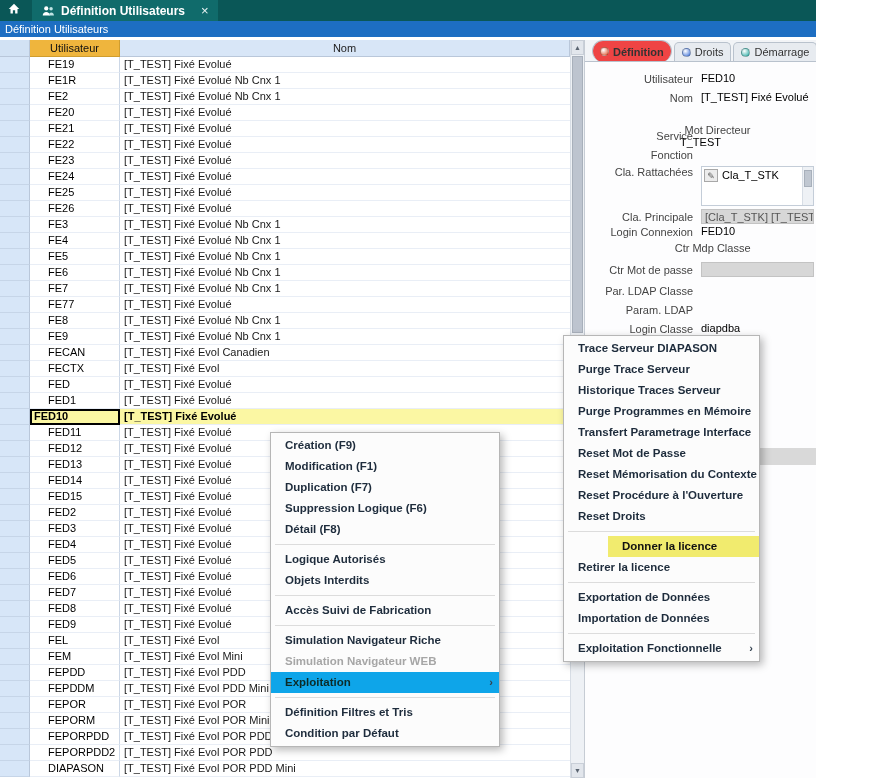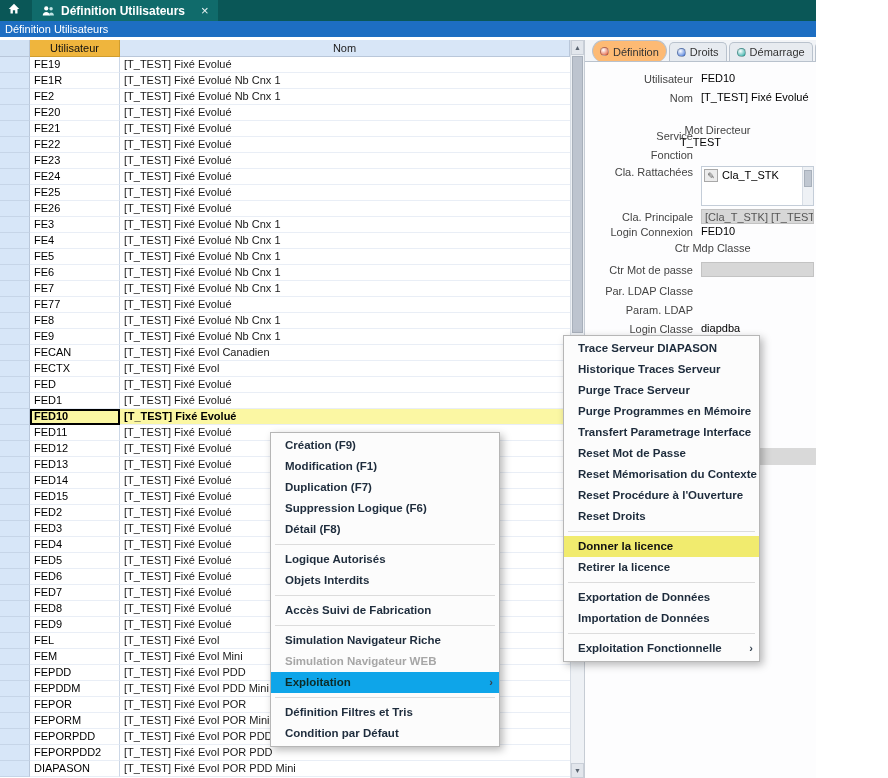--- a/index.html
+++ b/index.html
@@ -19,37 +19,37 @@
   
   .table-wrap{position:absolute;top:40px;left:0;width:570px;bottom:0;background:#fff;}
   .thead{display:flex;height:17px;}
   .th{box-sizing:border-box;font-size:11px;display:flex;align-items:center;justify-content:center;border-right:1px solid #b9c7da;border-bottom:1px solid #b9c7da;color:#111;}
   .th.gutter{width:30px;background:#d2e2f4;}
   .th.user{width:90px;background:#efb53d;border-color:#cf9d2f;}
   .th.name{flex:1;background:#d8e6f7;color:#222;}
   .tbody .tr{display:flex;height:16px;}
   .td{box-sizing:border-box;font-size:11px;line-height:15px;white-space:nowrap;overflow:hidden;}
   .td.gutter{width:30px;background:#d7e6f8;border-right:1px solid #b9c7da;border-bottom:1px solid #c6d5e8;}
-  .td.user{width:90px;padding-left:4px;border-right:1px solid #ccd7e6;border-bottom:1px solid #e9eef6;color:#000;background:#fff;}
+  .td.user{width:90px;padding-left:18px;border-right:1px solid #ccd7e6;border-bottom:1px solid #e9eef6;color:#000;background:#fff;}
   .td.name{flex:1;padding-left:4px;border-bottom:1px solid #e9eef6;color:#1a1a1a;background:#fff;}
   .tr.selected .td.user{background:#fbf7a3;border:2px solid #000;font-weight:bold;line-height:11px;padding-left:2px;}
   .tr.selected .td.name{background:#fbf7a3;font-weight:bold;color:#000;}
 
   
   .vscroll{position:absolute;top:40px;left:570px;width:14px;bottom:0;background:#eef1f5;border-left:1px solid #d7dde5;box-sizing:border-box;}
   .sb-btn{position:absolute;left:0;right:0;height:15px;background:#e2e6ec;color:#5a6470;font-size:7px;display:flex;align-items:center;justify-content:center;border:1px solid #c9cfd8;box-sizing:border-box;}
   .sb-btn.up{top:0;}
   .sb-btn.down{bottom:0;}
   .sb-thumb{position:absolute;left:1px;right:1px;top:16px;height:277px;background:#bdc4cf;border:1px solid #a8b0bb;box-sizing:border-box;}
 
   
   .panel{position:absolute;top:40px;left:584px;right:0;bottom:0;background:#fdfdfe;border-left:1px solid #c6ccd4;box-sizing:border-box;}
   .tabs{position:absolute;top:0;left:0;right:0;height:22px;display:flex;align-items:flex-end;padding-left:7px;gap:2px;border-bottom:1px solid #b9c2cd;background:#f2f4f7;box-sizing:border-box;overflow:hidden;}
   .tab{height:19px;display:flex;align-items:center;gap:4px;padding:0 7px;font-size:11px;border:1px solid #b9c2cd;border-bottom:none;border-radius:5px 5px 0 0;background:#e7ebf0;color:#333;white-space:nowrap;box-sizing:border-box;flex-shrink:0;}
-  .tab.active{background:#fdba74;font-weight:normal;height:22px;margin-bottom:-1px;border-radius:11px;}
+  .tab.active{background:#ef4444;font-weight:bold;height:22px;margin-bottom:-1px;border-radius:11px;}
   .ball{width:9px;height:9px;border-radius:50%;flex-shrink:0;border:1px solid rgba(0,0,0,.25);box-sizing:border-box;}
   .fields{position:absolute;top:22px;left:0;right:0;bottom:0;}
   .frow{position:absolute;left:0;right:0;height:17px;display:flex;align-items:center;}
   .frow.tall{height:42px;align-items:flex-start;}
   .flabel{width:116px;text-align:right;padding-right:8px;font-size:11px;color:#444;box-sizing:border-box;white-space:nowrap;flex-shrink:0;}
   .fvalue{flex:1;font-size:11px;color:#000;white-space:nowrap;overflow:hidden;min-height:14px;}
   .fvalue.readonly{background:#d7d7d7;border:1px solid #c3c3c3;height:15px;line-height:15px;padding-left:3px;margin-right:2px;color:#555;box-sizing:border-box;}
   .listbox{position:relative;flex:1;height:40px;border:1px solid #c4cdd8;background:#fff;margin-right:2px;box-sizing:border-box;overflow:hidden;}
   .listline{display:flex;align-items:center;gap:4px;height:16px;padding-left:2px;font-size:11px;color:#000;}
   .edit-icon{width:14px;height:13px;background:#ececec;border:1px solid #a8a8a8;font-size:9px;line-height:12px;text-align:center;color:#555;box-sizing:border-box;flex-shrink:0;}
@@ -57,21 +57,21 @@
   .mini-thumb{position:absolute;left:1px;right:1px;top:3px;height:17px;background:#c0c7d1;border:1px solid #a8b0bb;box-sizing:border-box;}
   .grey-strip{position:absolute;top:408px;left:166px;right:0;height:17px;background:#d9d9d9;}
 
   
   .menu{position:absolute;background:#fcfcfc;border:1px solid #b6b6b6;box-shadow:3px 3px 8px rgba(0,0,0,.28);padding:2px 0;z-index:10;box-sizing:border-box;font-weight:bold;}
   .menu1{left:270px;top:432px;width:230px;}
   .menu2{left:563px;top:335px;width:197px;}
   .menu-item{height:21px;line-height:21px;font-size:11.5px;color:#1e2c3c;padding-left:14px;padding-right:18px;position:relative;white-space:nowrap;overflow:hidden;}
   .menu-item.disabled{color:#a6a6a6;}
   .menu-item.hl-teal{background:#0ea5e9;color:#0c2b28;}
-  .menu-item.hl-yellow{background:#f1eb6e;color:#111;}
+  .menu-item.hl-yellow{background:#f1eb6e;color:#111;margin-left:44px;}
   .menu-sep{height:1px;background:#dcdcdc;margin:4px 4px;}
   .submenu-arrow{position:absolute;right:6px;top:0;font-size:11px;color:#33414f;}
 </style>
 </head>
 <body>
 
 <div class="app">
 
   <div class="titlebar">
     <div class="home-btn">
@@ -439,22 +439,22 @@
       <div class="menu-item">Simulation Navigateur Riche</div>
       <div class="menu-item disabled">Simulation Navigateur WEB</div>
       <div class="menu-item hl-teal">Exploitation<span class="submenu-arrow">›</span></div>
       <div class="menu-sep"></div>
       <div class="menu-item">Définition Filtres et Tris</div>
       <div class="menu-item">Condition par Défaut</div>
     </div>
 
   <div class="menu menu2">
       <div class="menu-item">Trace Serveur DIAPASON</div>
+      <div class="menu-item">Purge Trace Serveur</div>
       <div class="menu-item">Historique Traces Serveur</div>
-      <div class="menu-item">Purge Trace Serveur</div>
       <div class="menu-item">Purge Programmes en Mémoire</div>
       <div class="menu-item">Transfert Parametrage Interface</div>
       <div class="menu-item">Reset Mot de Passe</div>
       <div class="menu-item">Reset Mémorisation du Contexte</div>
       <div class="menu-item">Reset Procédure à l'Ouverture</div>
       <div class="menu-item">Reset Droits</div>
       <div class="menu-sep"></div>
       <div class="menu-item hl-yellow">Donner la licence</div>
       <div class="menu-item">Retirer la licence</div>
       <div class="menu-sep"></div>

